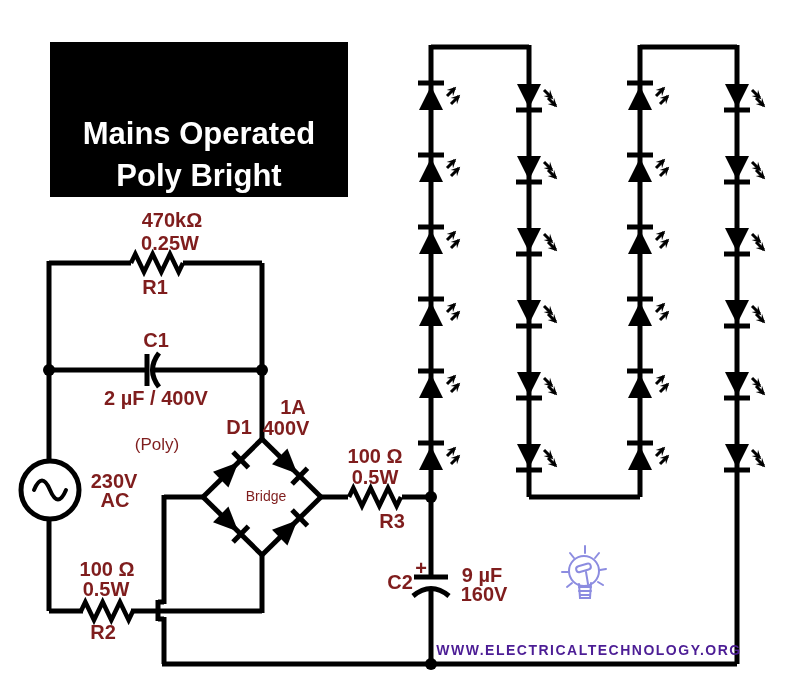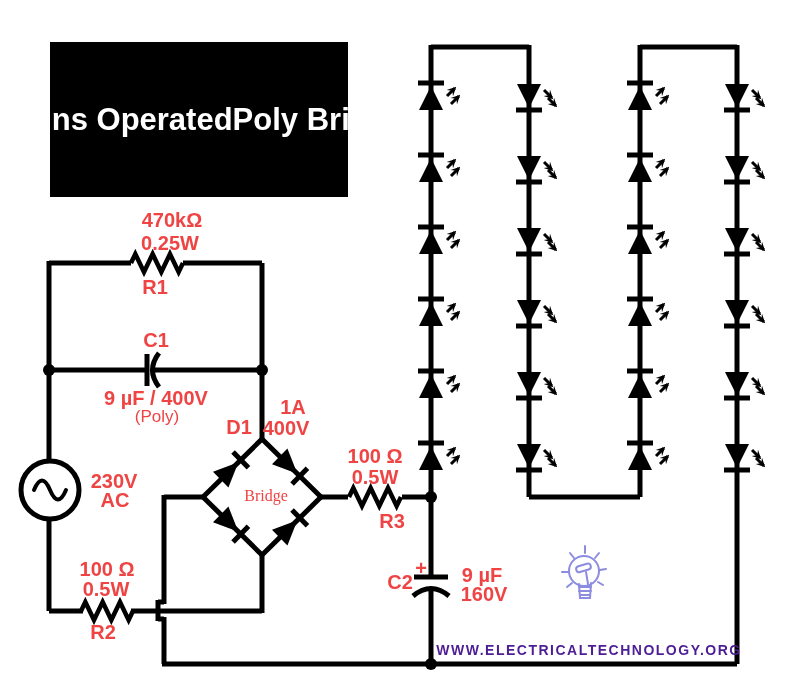--- a/index.html
+++ b/index.html
@@ -1,26 +1,26 @@
 <!DOCTYPE html>
 <html><head>
 <meta charset="utf-8">
 <style>
   html,body{margin:0;padding:0;}
   body{width:800px;height:700px;position:relative;background:#ffffff;overflow:hidden;
        font-family:"Liberation Sans",sans-serif;}
   #stage{position:absolute;inset:0;width:800px;height:700px;}
   svg#schem{position:absolute;left:0;top:0;z-index:1;}
   .title-box{position:absolute;left:50px;top:42px;width:298px;height:155px;background:#000000;
-             display:flex;flex-direction:row;align-items:center;justify-content:center;z-index:2;}
+             display:flex;flex-direction:column;align-items:center;justify-content:flex-end;z-index:2;}
   .title-line{color:#ffffff;font-weight:bold;font-size:31px;line-height:42px;white-space:nowrap;}
   .lbl{position:absolute;transform:translate(-50%,-50%);font-weight:bold;font-size:20px;
-       color:#ef4444;white-space:nowrap;z-index:2;}
-  .lbl.reg{font-weight:normal;font-size:16px;font-family:Liberation Serif, serif;}
-  .lbl.small-reg{font-weight:normal;font-size:17px;}
+       color:#7f1d1d;white-space:nowrap;z-index:2;}
+  .lbl.reg{font-weight:normal;font-size:14px;}
+  .lbl.small-reg{font-weight:normal;font-size:17px;margin-top:28px;}
   .lbl.plus{font-size:20px;}
   .watermark{position:absolute;transform:translate(-50%,-50%);font-weight:bold;font-size:14px;
              color:#4c1d95;letter-spacing:1.5px;white-space:nowrap;z-index:2;}
 </style>
 </head>
 <body>
 
 <div id="stage">
 
   <svg id="schem" width="800" height="700" viewBox="0 0 800 700">
@@ -406,21 +406,21 @@
   <div class="title-box">
     <div class="title-line">Mains Operated</div>
     <div class="title-line">Poly Bright</div>
   </div>
 
   <span class="lbl" style="left:172px;top:220px">470kΩ</span>
   <span class="lbl" style="left:170px;top:243px">0.25W</span>
   <span class="lbl" style="left:155px;top:287px">R1</span>
 
   <span class="lbl" style="left:156px;top:340px">C1</span>
-  <span class="lbl" style="left:156px;top:398px">9 µF / 400V</span>
+  <span class="lbl" style="left:156px;top:398px">2 µF / 400V</span>
   <span class="lbl small-reg" style="left:157px;top:417px">(Poly)</span>
 
   <span class="lbl" style="left:239px;top:427px">D1</span>
   <span class="lbl" style="left:293px;top:407px">1A</span>
   <span class="lbl" style="left:286px;top:428px">400V</span>
   <span class="lbl reg" style="left:266px;top:496px">Bridge</span>
 
   <span class="lbl" style="left:114px;top:481px">230V</span>
   <span class="lbl" style="left:115px;top:500px">AC</span>
 

